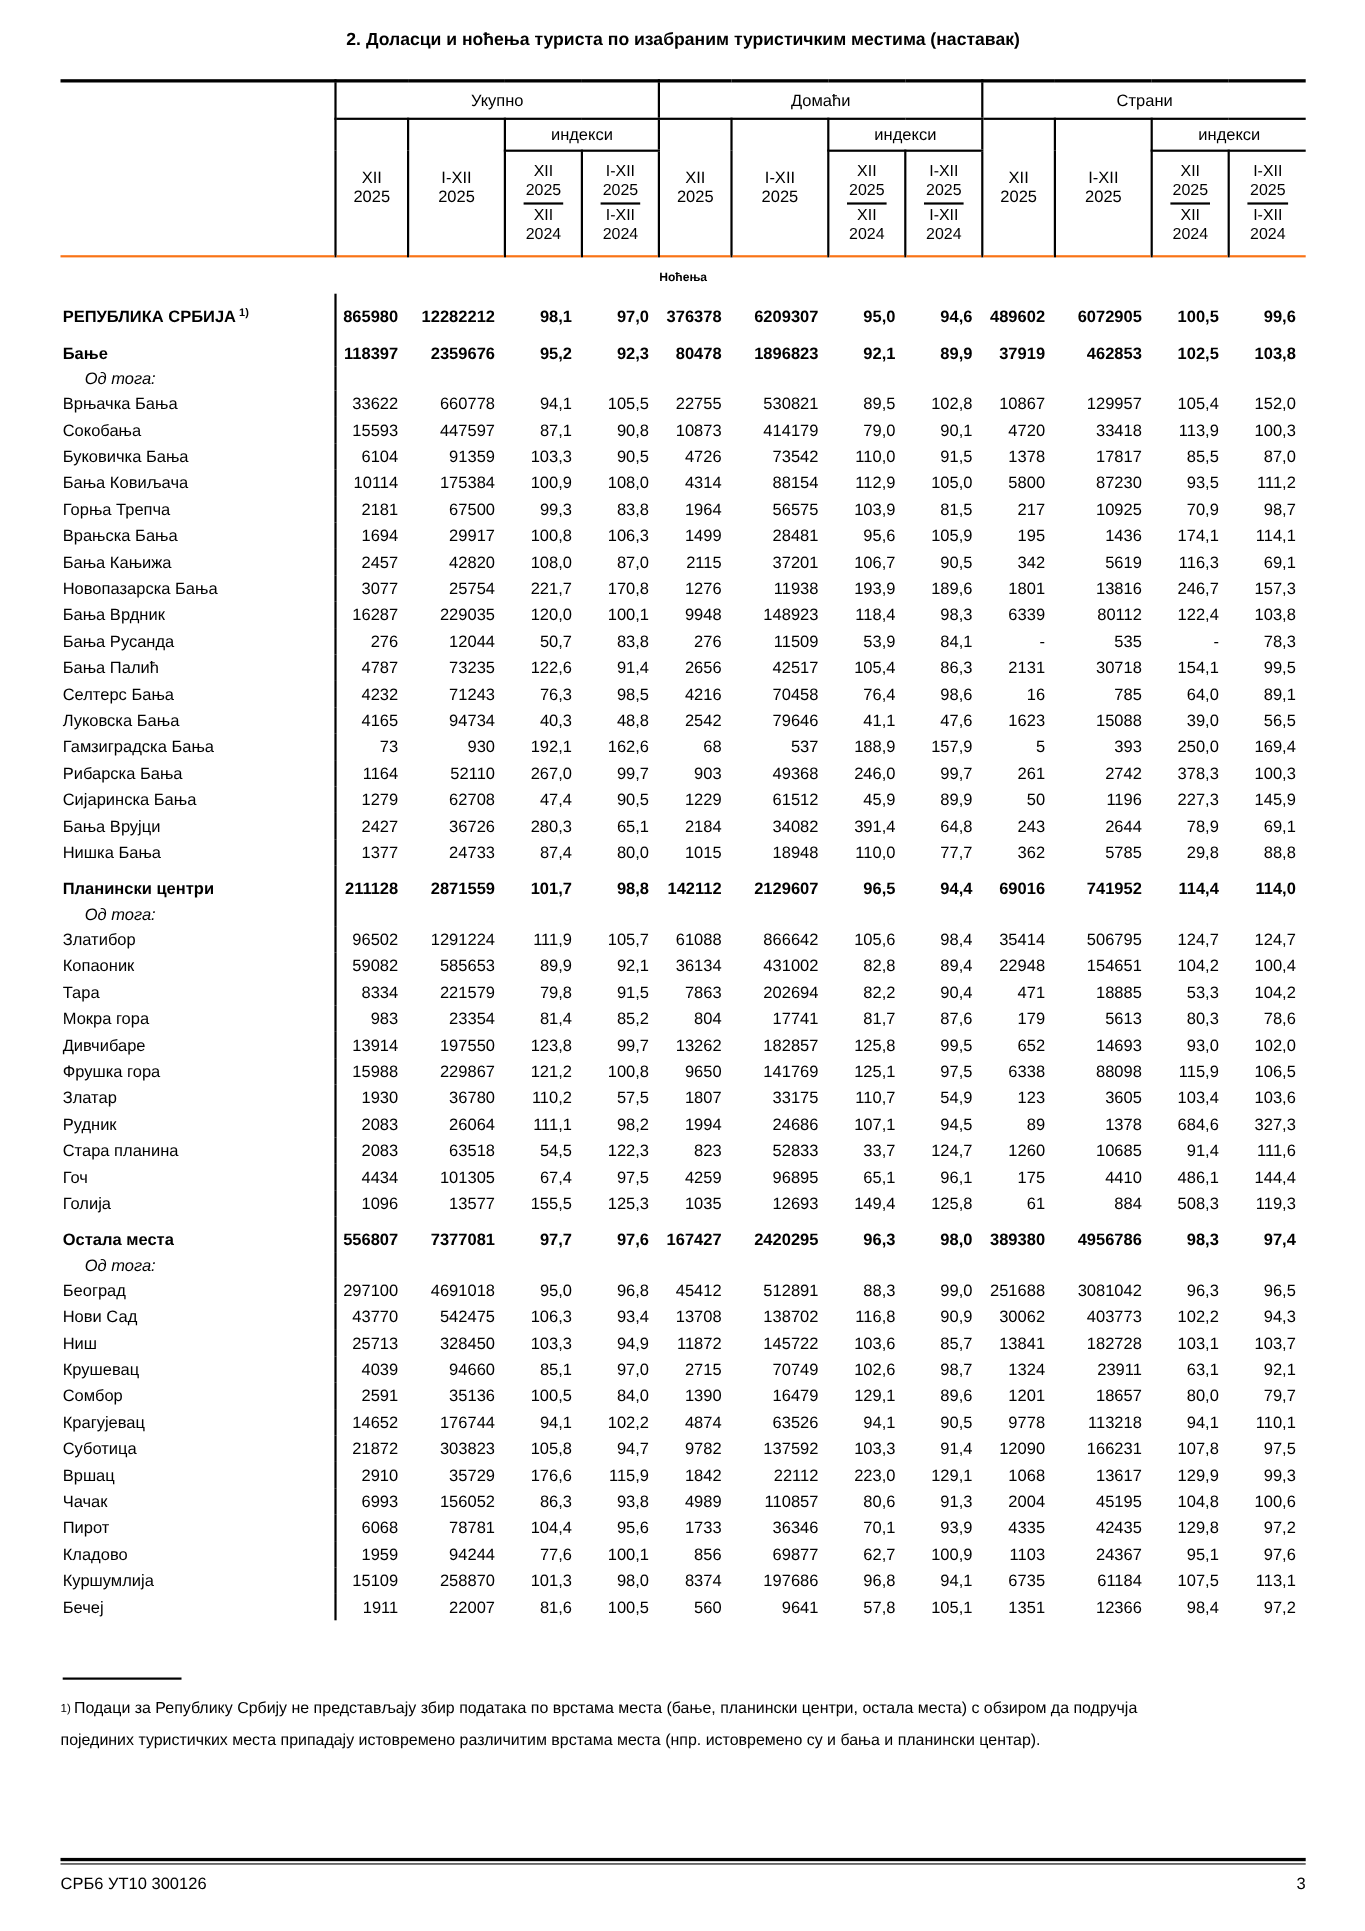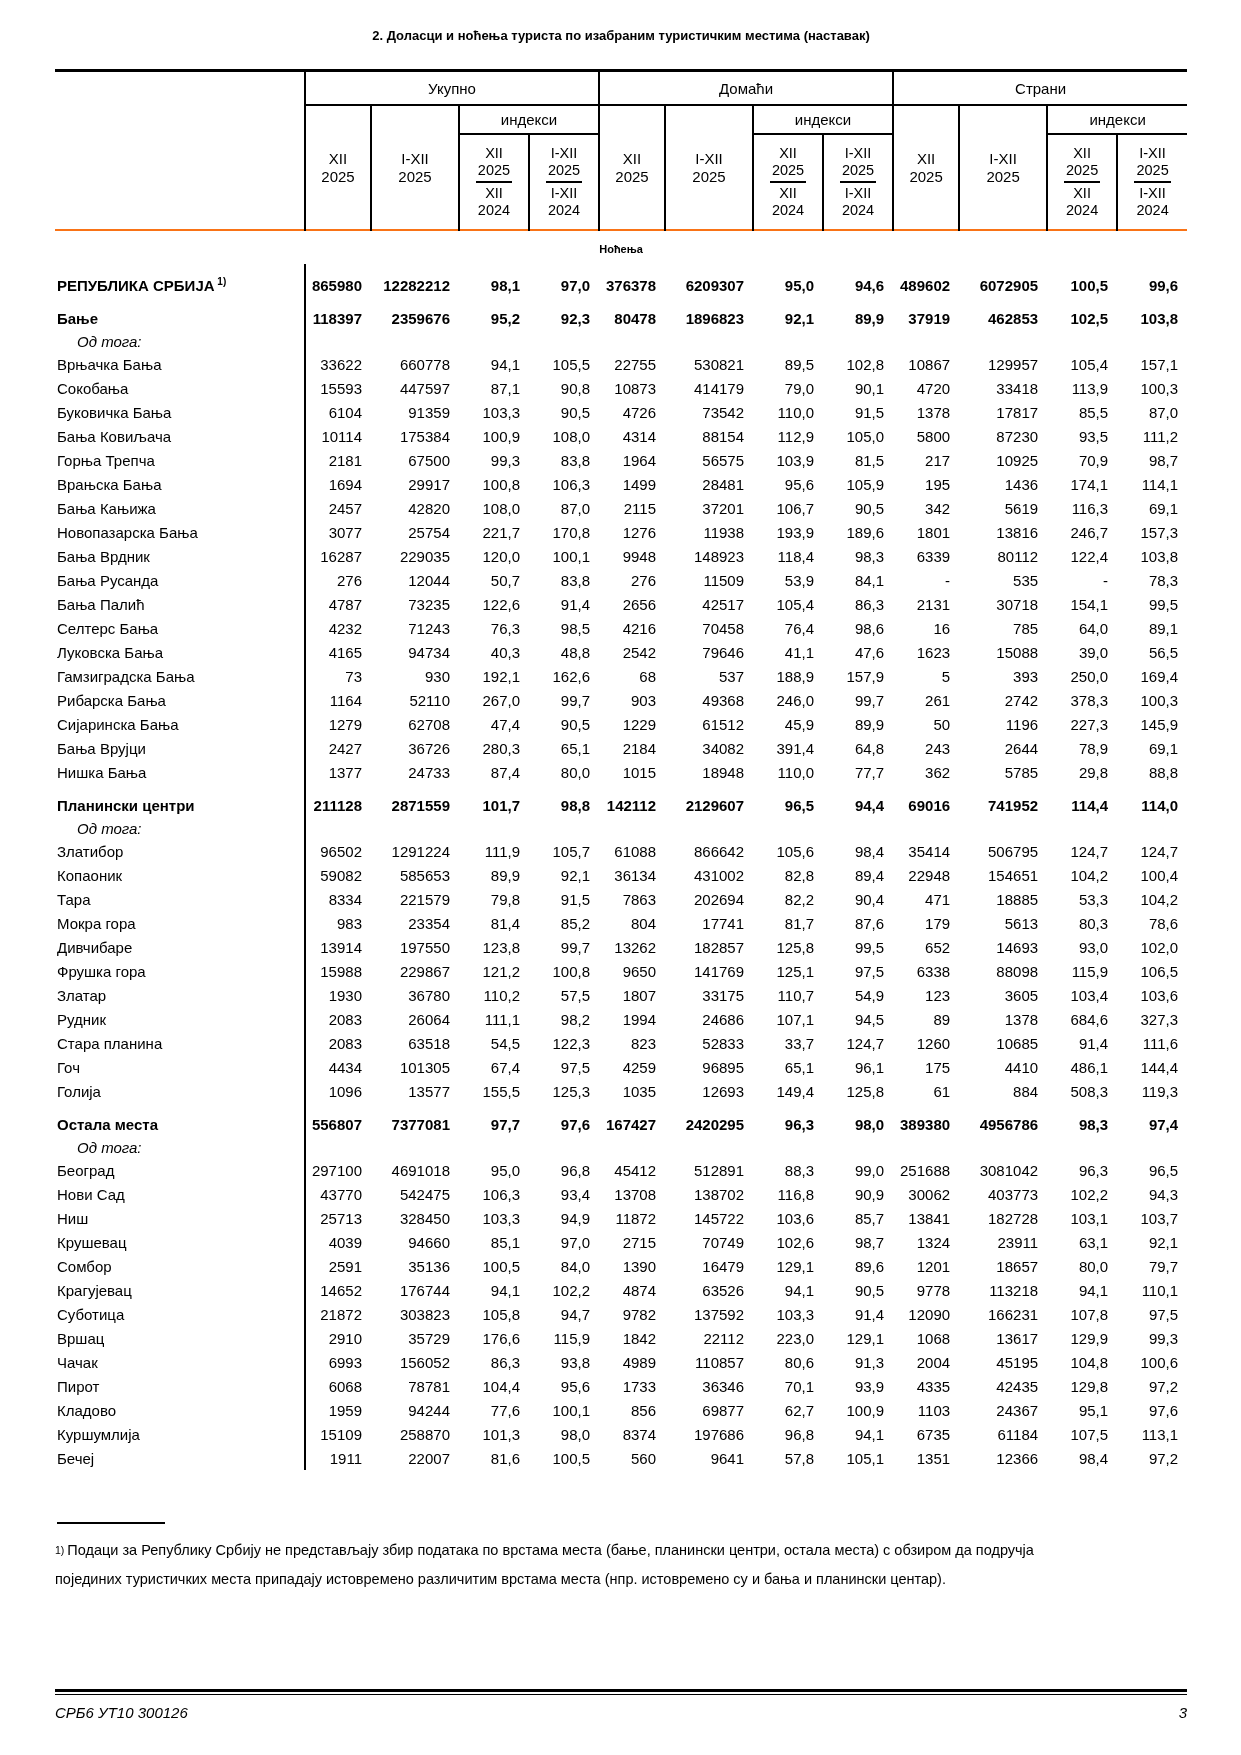--- a/index.html
+++ b/index.html
@@ -7,21 +7,21 @@
     width:1241px; height:1755px;
     background:#ffffff; color:#000000;
     font-family:"Liberation Sans", sans-serif;
     position:relative;
     -webkit-font-smoothing:antialiased;
   }
   .page-title {
     padding-top:28px;
     margin-left:55px; width:1132px;
     text-align:center;
-    font-size:13px; font-weight:bold;
+    font-size:16px; font-weight:bold;
   }
   .stat-table {
     margin:26px 0 0 55px;
     border-collapse:collapse;
     table-layout:fixed;
     width:1132px;
     border-top:3px solid #000;
   }
   thead { border-bottom:2px solid #f97316; }
   th { font-weight:normal; font-size:15px; padding:0; }
@@ -54,21 +54,21 @@
     margin:12px 0 0 55px;
     width:1020px;
     font-size:14.5px; line-height:29px;
   }
   .footnote .fn-marker { font-size:10.5px; vertical-align:1px; padding-right:3px; }
 
   .page-footer {
     position:absolute; left:55px; top:1689px; width:1132px;
   }
   .footer-rule { border-top:3px solid #000; border-bottom:1px solid #000; height:2px; }
-  .footer-row { display:flex; justify-content:space-between; margin-top:9px; font-size:15px;font-style:italic; }
+  .footer-row { display:flex; justify-content:space-between; margin-top:9px; font-size:15px; }
 </style>
 </head>
 <body>
 
 <div class="page-title">2. Доласци и ноћења туриста по изабраним туристичким местима (наставак)</div>
 
 <table class="stat-table">
   <colgroup>
     <col style="width:250px">
     <col style="width:66px">
@@ -239,21 +239,21 @@
         <td class="val">660778</td>
         <td class="val">94,1</td>
         <td class="val">105,5</td>
         <td class="val">22755</td>
         <td class="val">530821</td>
         <td class="val">89,5</td>
         <td class="val">102,8</td>
         <td class="val">10867</td>
         <td class="val">129957</td>
         <td class="val">105,4</td>
-        <td class="val">157,1</td>
+        <td class="val">152,0</td>
       </tr>
       <tr class="r-place">
         <td class="rowlabel">Сокобања</td>
         <td class="val">15593</td>
         <td class="val">447597</td>
         <td class="val">87,1</td>
         <td class="val">90,8</td>
         <td class="val">10873</td>
         <td class="val">414179</td>
         <td class="val">79,0</td>

